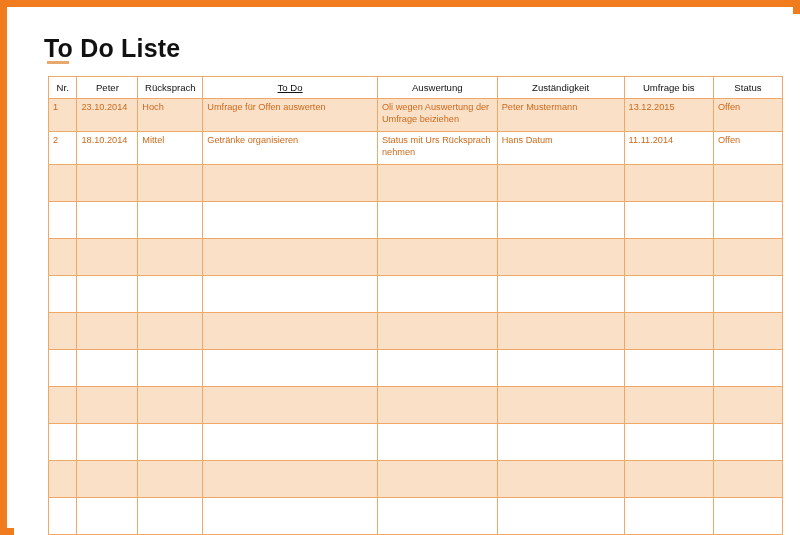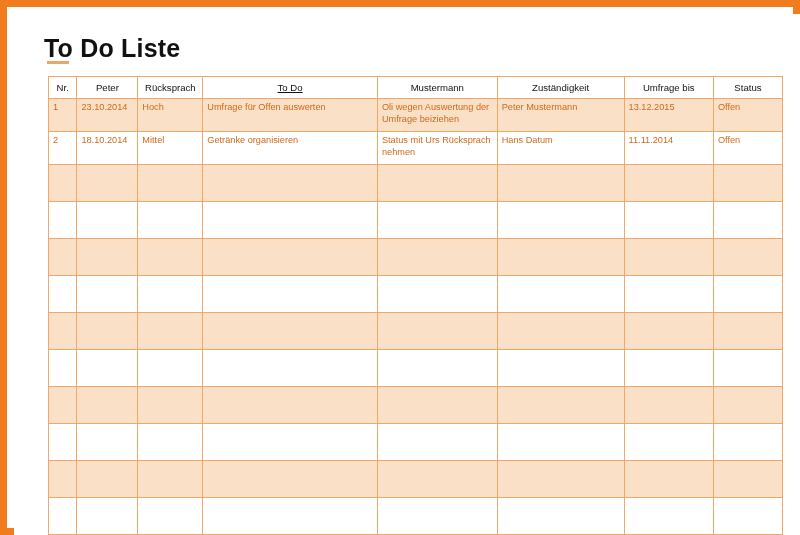--- a/index.html
+++ b/index.html
@@ -122,21 +122,21 @@
           <col class="col-zust">
           <col class="col-bis">
           <col class="col-stat">
       </colgroup>
       <thead>
         <tr>
           <th>Nr.</th>
           <th>Peter</th>
           <th>Rücksprach</th>
           <th class="th-todo">To Do</th>
-          <th>Mustermann</th>
+          <th>Auswertung</th>
           <th>Zuständigkeit</th>
           <th>Umfrage bis</th>
           <th>Status</th>
         </tr>
       </thead>
       <tbody>
 
         <tr class="r-filled">
           <td>
               <span class="cell-text">1</span>

